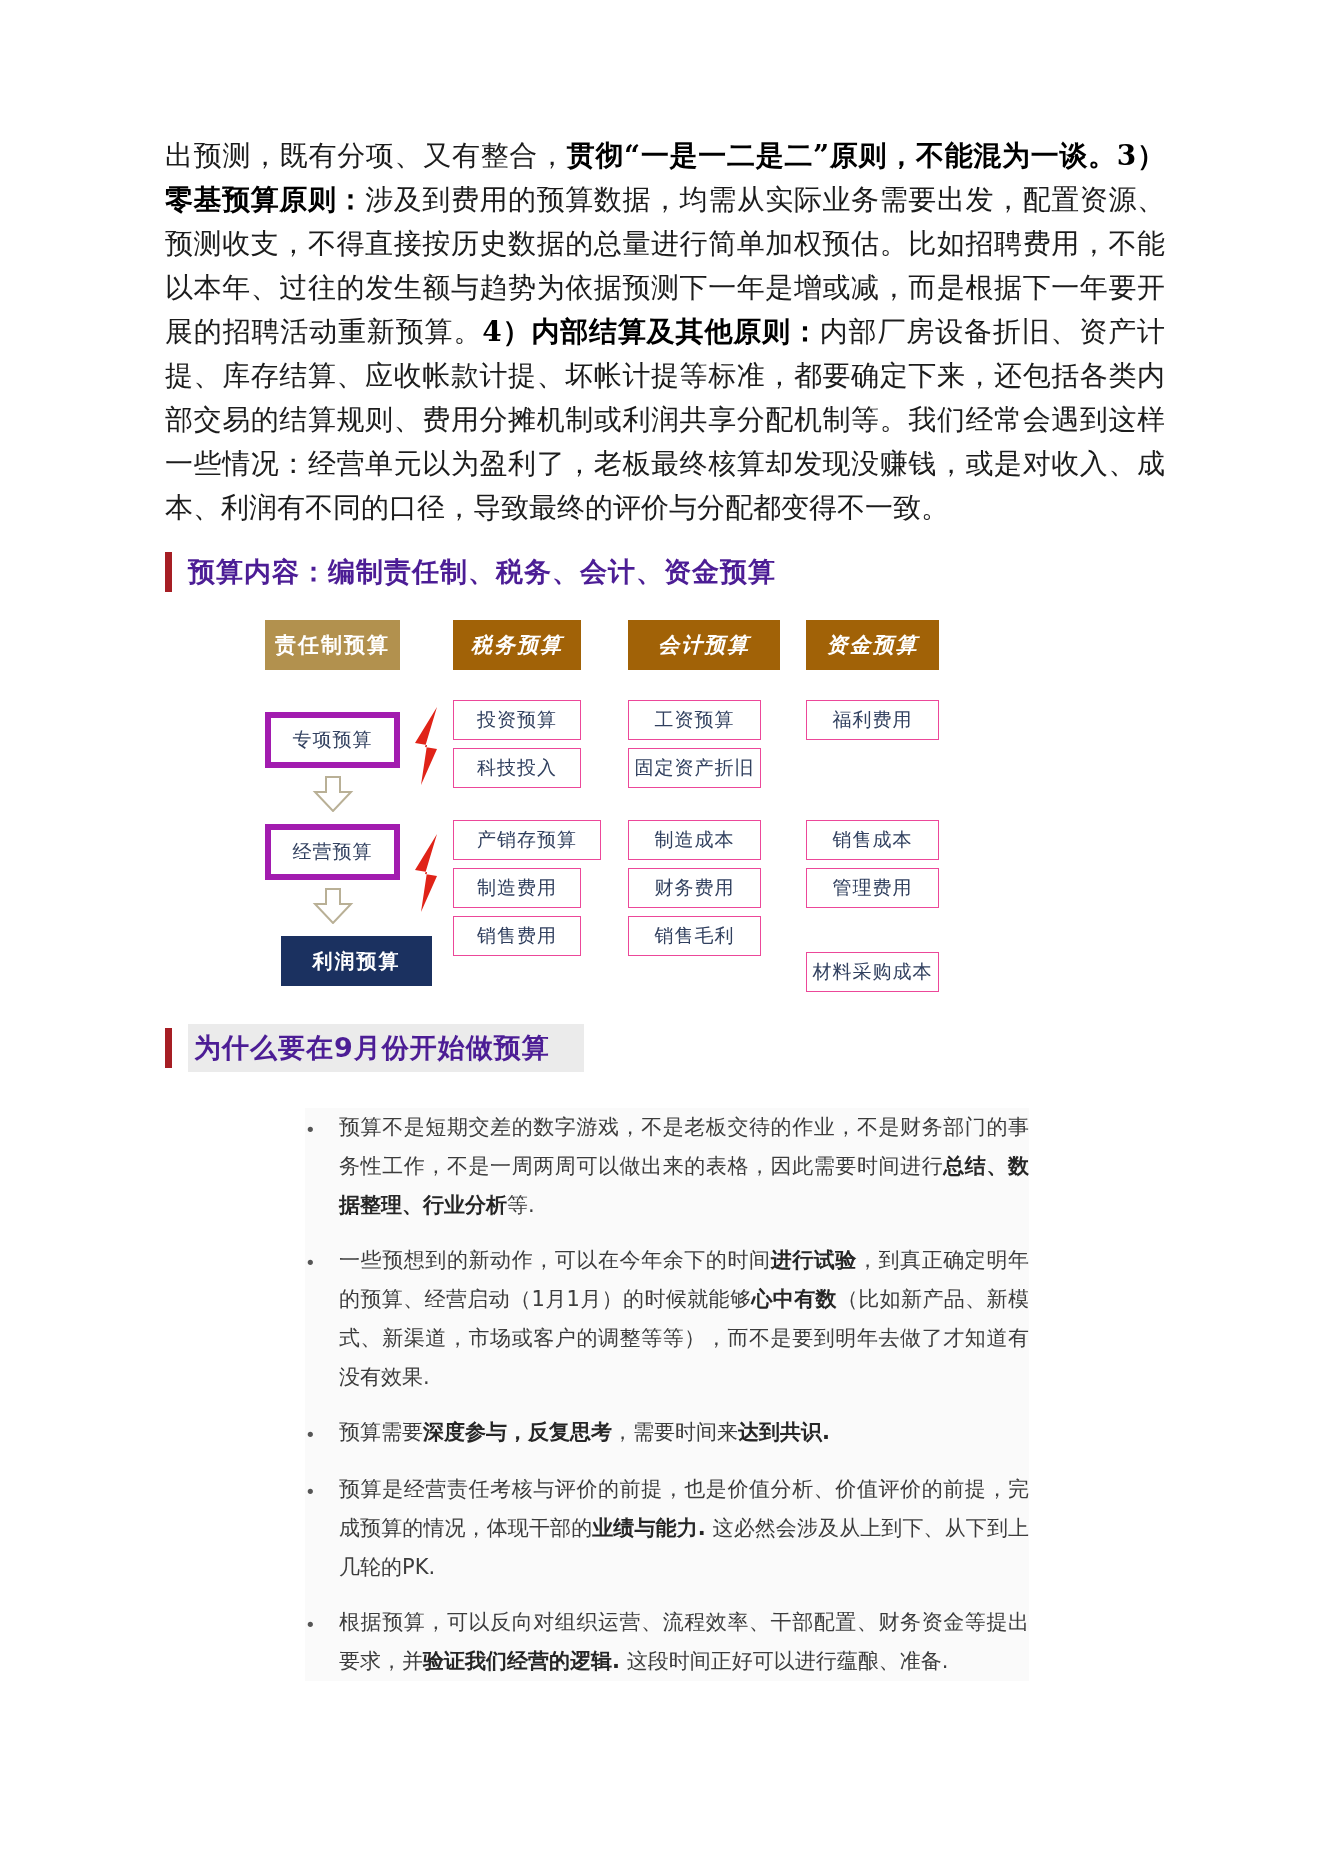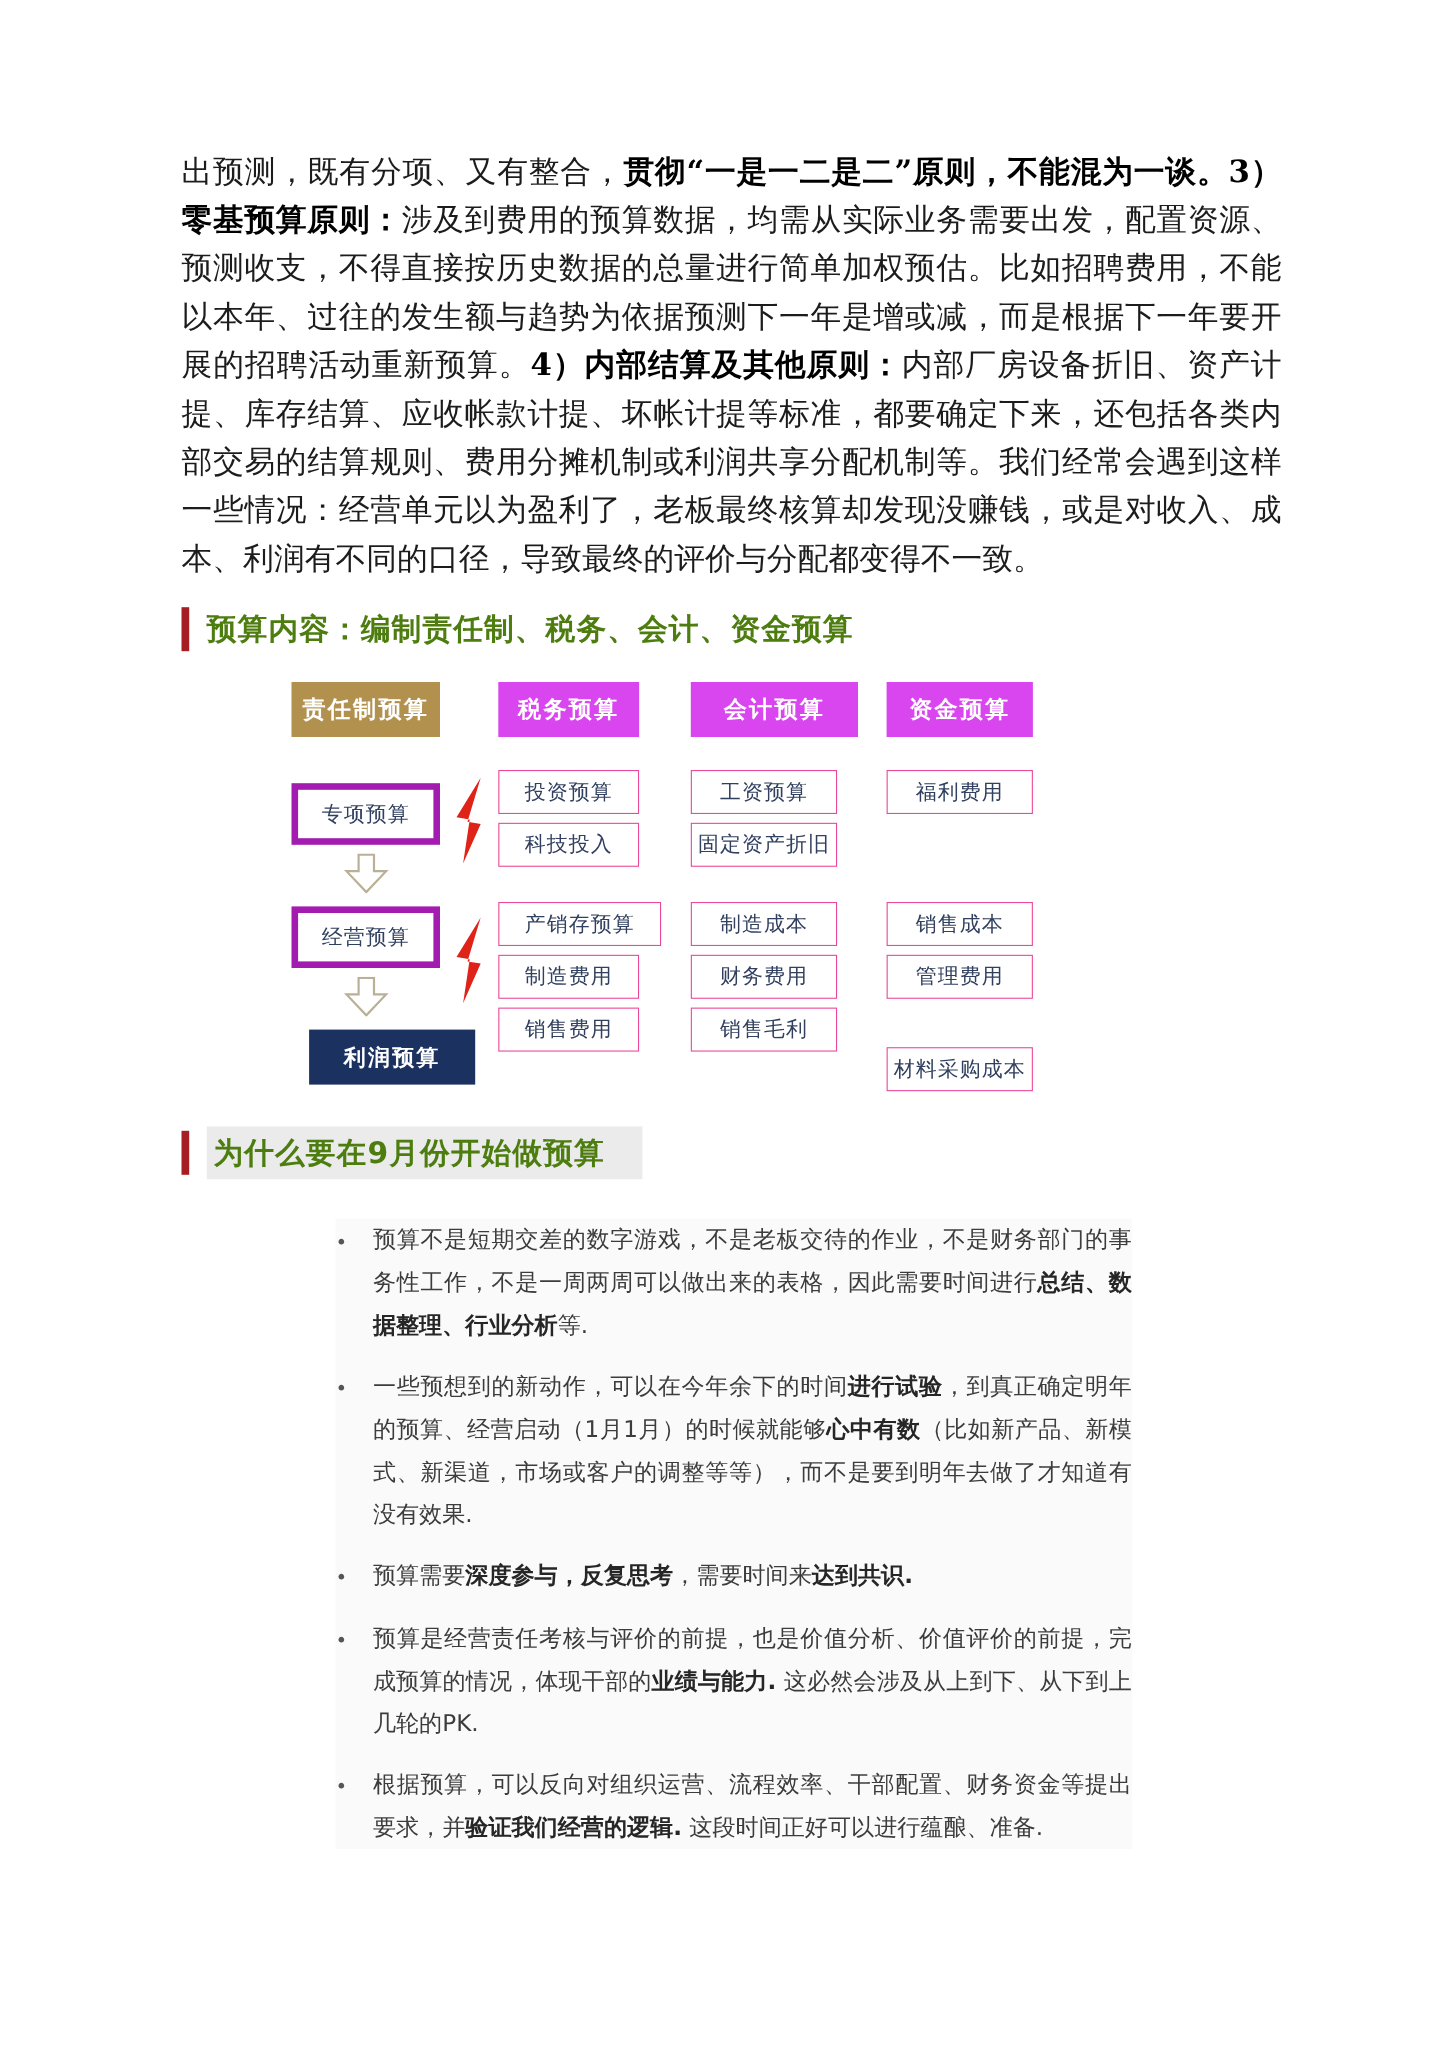--- a/index.html
+++ b/index.html
@@ -38,21 +38,21 @@
   .red-bar {
     width: 7px;
     height: 40px;
     background: #a61e24;
     margin-right: 16px;
     flex: 0 0 auto;
   }
   .section-title {
     font-size: 27px;
     font-weight: bold;
-    color: #4d7c0f;
+    color: #4c1d95;
     letter-spacing: 1px;
   }
   .section-title.gray-strip {
     background: #ebebeb;
     padding: 6px 34px 6px 6px;
   }
 
   
   .diagram {
     position: relative;
@@ -66,21 +66,21 @@
     height: 50px;
     display: flex;
     align-items: center;
     justify-content: center;
     font-size: 21px;
     font-weight: bold;
     color: #ffffff;
     letter-spacing: 2px;
   }
   .dg-header.gold { background: #b2914e; }
-  .dg-header.gray { background: #d946ef; }
+  .dg-header.gray { background: #a16207; font-style: italic; }
   .dg-box {
     position: absolute;
     height: 40px;
     background: #ffffff;
     border: 1px solid #ec4899;
     display: flex;
     align-items: center;
     justify-content: center;
     font-size: 19px;
     color: #31405f;

